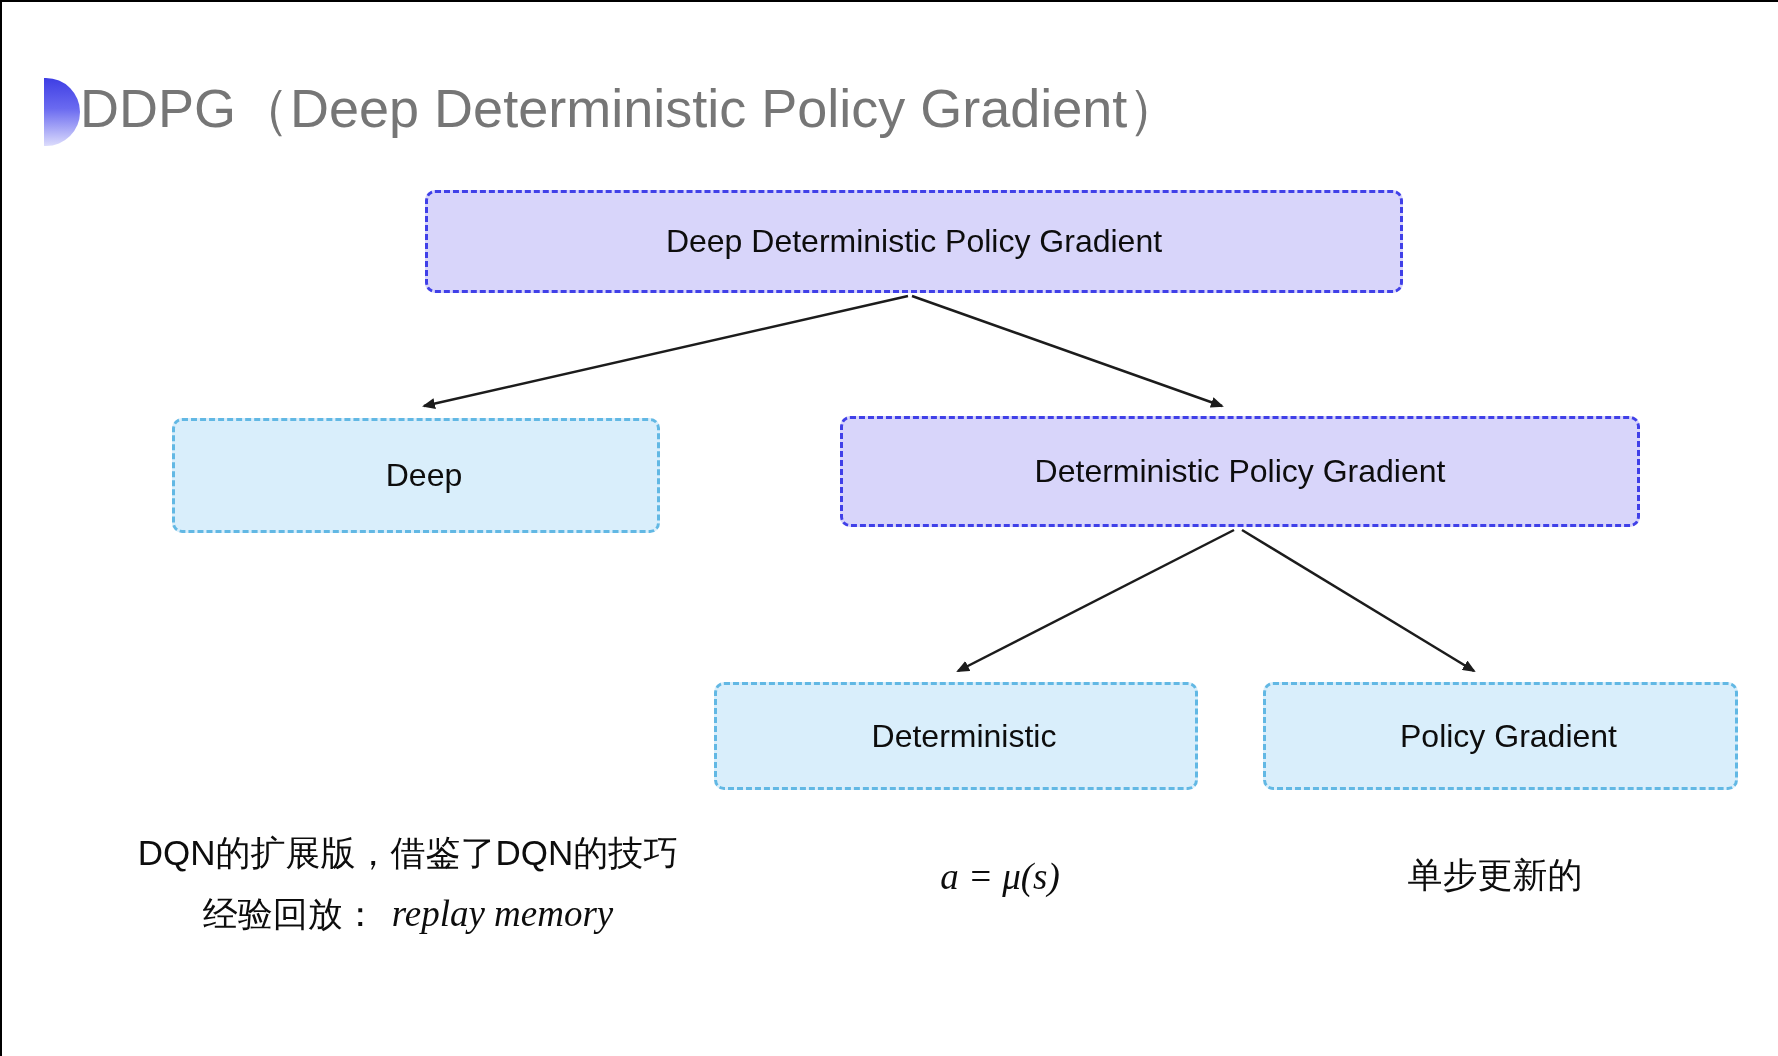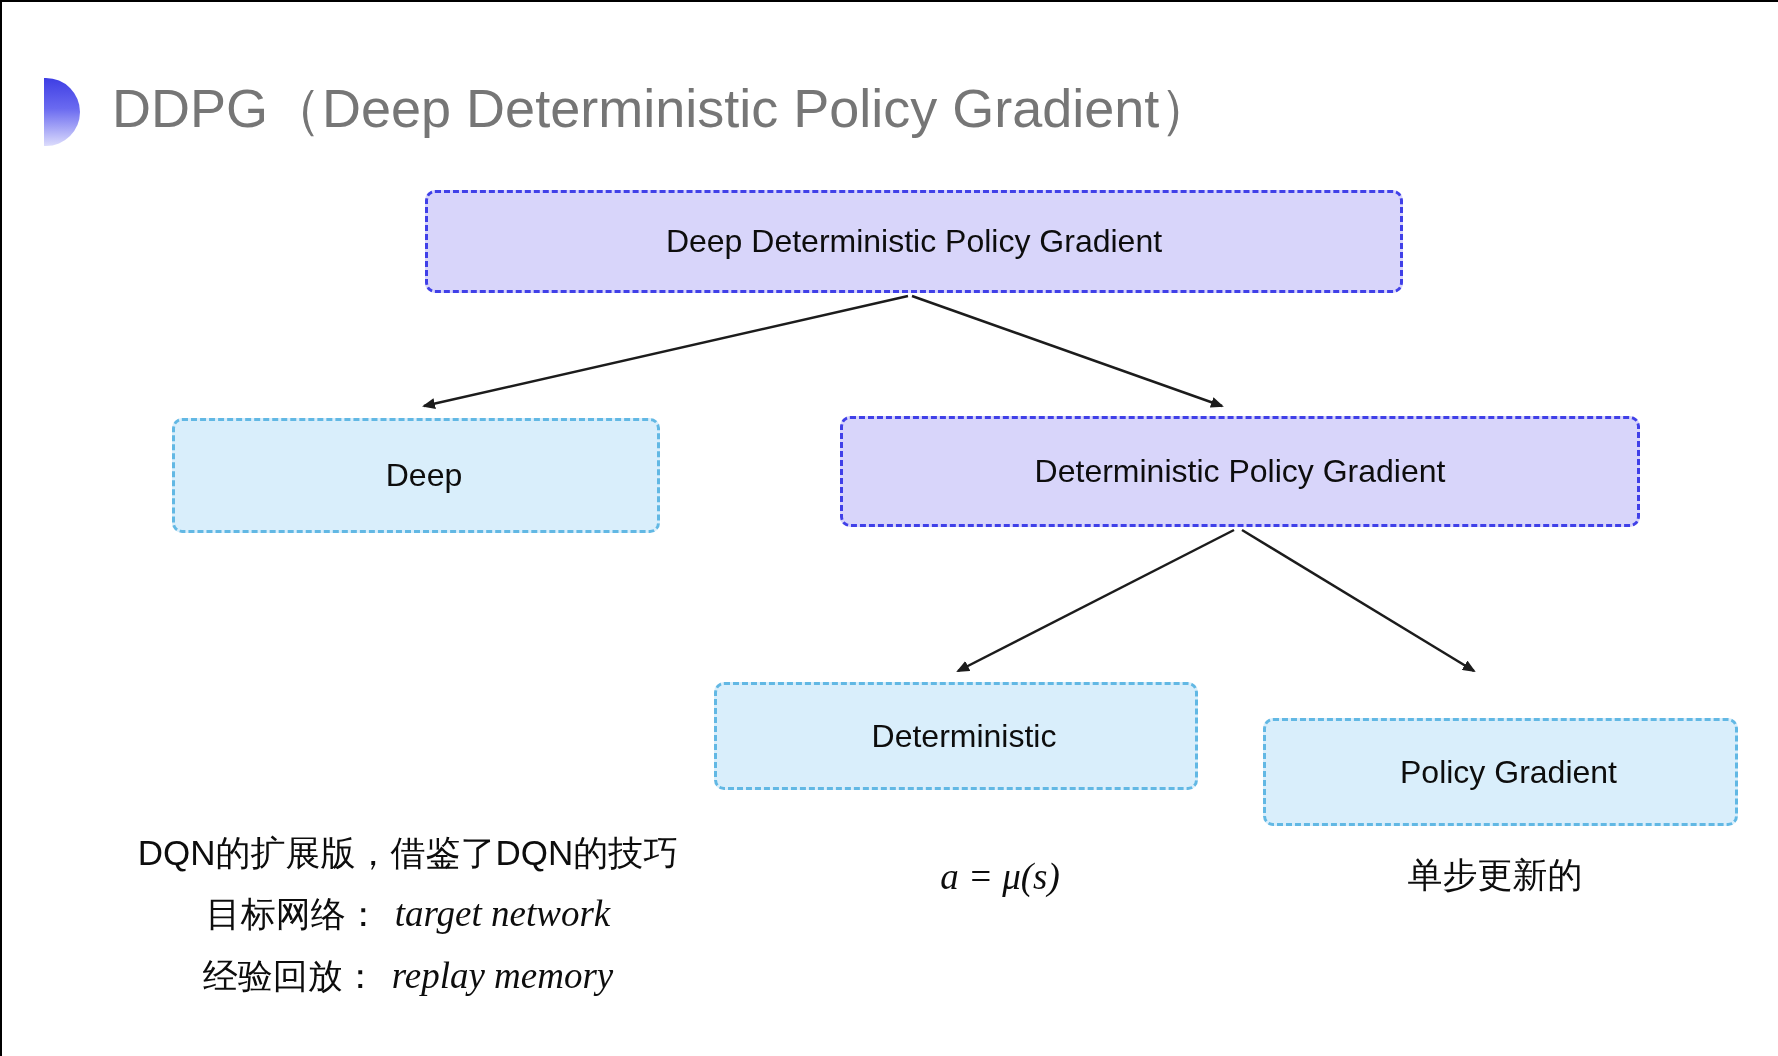--- a/index.html
+++ b/index.html
@@ -21,21 +21,21 @@
     display: flex; align-items: flex-start;
   }
   .bullet {
     width: 36px; height: 68px;
     margin-top: 6px;
     border-radius: 0 36px 36px 0;
     background: linear-gradient(180deg, #3e3ee4 0%, #6a6af0 45%, #dcdcfc 100%);
     flex: 0 0 auto;
   }
   .title {
-    margin: 0 0 0 32px;
+    margin: 0 0 0 0;
     font-size: 54px;
     font-weight: normal;
     color: #767676;
     line-height: 1.35;
     white-space: nowrap;
   }
 
   .node {
     position: absolute;
     display: flex; align-items: center; justify-content: center;
@@ -44,21 +44,21 @@
     color: #0d0d0d;
     text-align: center;
   }
   .node.purple { background: #d8d5fa; border: 3px dashed #4040e8; }
   .node.cyan   { background: #d9eefb; border: 3px dashed #62b8e4; padding-left: 16px; }
 
   .node-ddpg { left: 425px; top: 190px; width: 972px; height: 97px; }
   .node-deep { left: 172px; top: 418px; width: 466px; height: 109px; }
   .node-dpg  { left: 840px; top: 416px; width: 794px; height: 105px; }
   .node-det  { left: 714px; top: 682px; width: 462px; height: 102px; }
-  .node-pg   { left: 1263px; top: 718px; width: 453px; height: 102px; }
+  .node-pg   { left: 1263px; top: 682px; width: 453px; height: 102px; }
 
   .arrows { position: absolute; left: 0; top: 0; width: 1778px; height: 1056px; }
   .arrows line { stroke: #1c1c1c; stroke-width: 2.5; }
 
   .note {
     position: absolute;
     text-align: center;
     font-size: 35px;
     line-height: 1.68;
     color: #0d0d0d;
@@ -115,23 +115,20 @@
     <span>Deterministic</span>
   </div>
 
   <div class="node cyan node-pg">
     <span>Policy Gradient</span>
   </div>
 
   <div class="note note-deep">
     <div>DQN的扩展版，借鉴了DQN的技巧</div>
     <div>
-      <span>目标网络：</span><span class="serif-it spaced">target network</span>
-    </div>
-    <div>
       <span>经验回放：</span><span class="serif-it spaced">replay memory</span>
     </div>
   </div>
 
   <div class="note note-det">
     <div class="serif-it">a = μ(s)</div>
   </div>
 
   <div class="note note-pg">
     <div>单步更新的</div>

